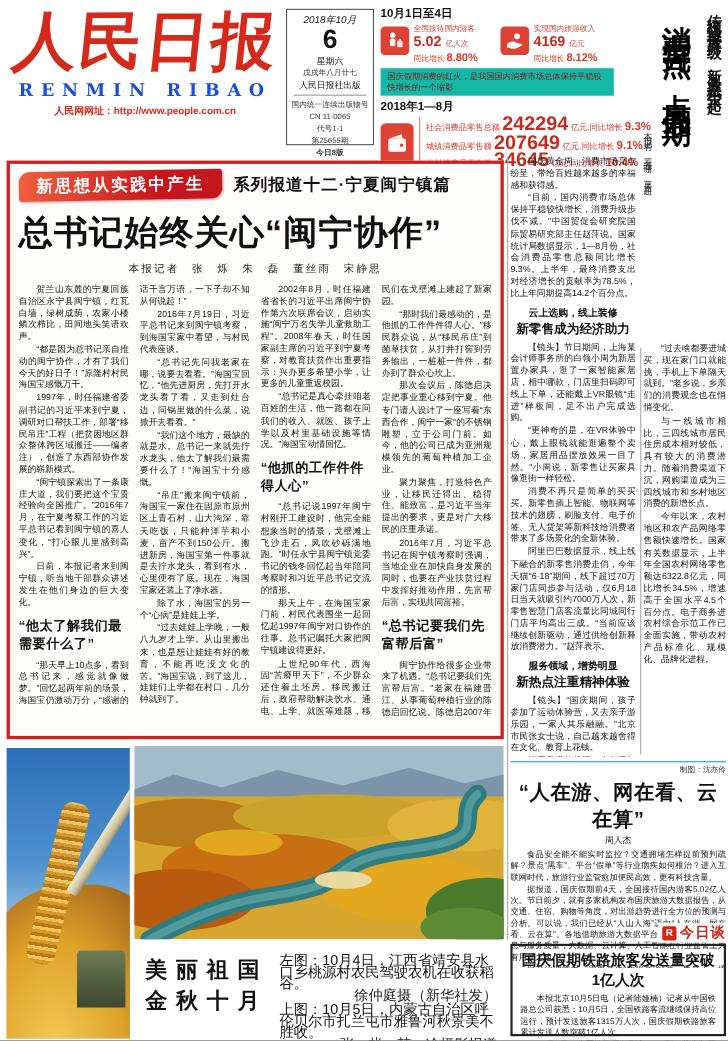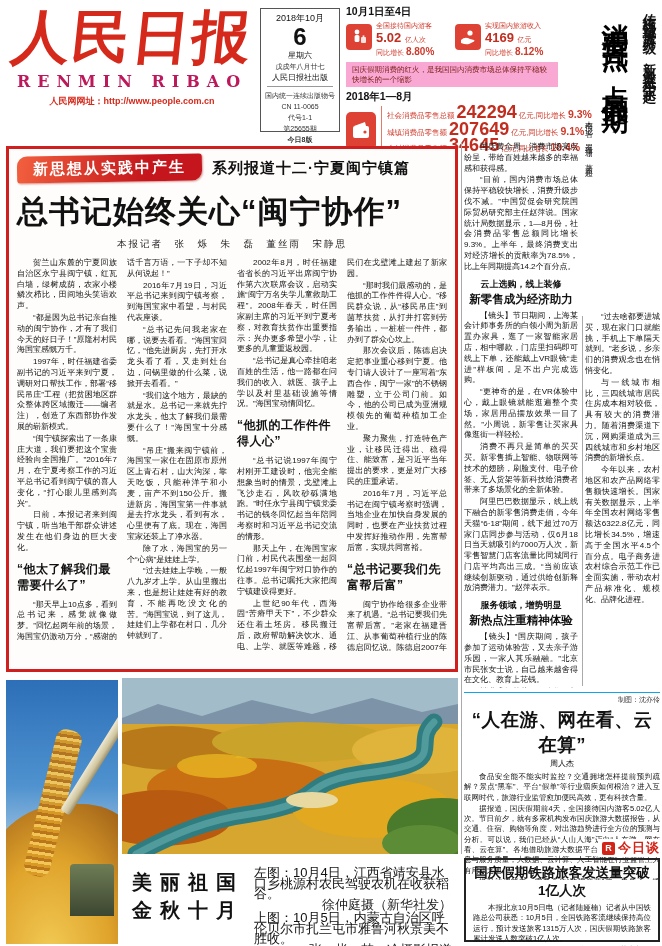--- a/index.html
+++ b/index.html
@@ -2,41 +2,41 @@
 <html><head>
 <meta charset="utf-8">
 <style>
   html,body{margin:0;padding:0;background:#e9e9e9;}
   .page{position:relative;width:662px;height:946px;background:#fff;margin:0 auto;overflow:hidden;
         font-family:"Liberation Sans",sans-serif;color:#111;border-bottom:2px solid #111;}
   
   .brand{position:absolute;left:6px;top:4px;width:252px;height:136px;text-align:center;}
   .brand-title{font-family:"DejaVu Serif",serif;font-weight:bold;color:#d5291b;font-size:58px;
                line-height:66px;letter-spacing:2px;transform:skewX(-6deg);}
-  .brand-latin{font-family:"DejaVu Serif",serif;color:#be185d;font-weight:bold;font-size:16px;letter-spacing:7px;margin-top:2px;}
+  .brand-latin{font-family:"DejaVu Serif",serif;color:#1d4ed8;font-weight:bold;font-size:16px;letter-spacing:7px;margin-top:2px;}
   .brand-site{color:#d5291b;font-size:9px;margin-top:4px;font-weight:bold;}
   .datebox{position:absolute;left:260px;top:8px;width:80px;height:124px;border:1px solid #555;
            text-align:center;font-size:8px;line-height:11px;padding-top:4px;box-sizing:border-box;}
-  .db-month{font-size:9px;}
+  .db-month{font-size:9px;font-style:italic;}
   .db-day{font-size:24px;font-weight:bold;line-height:26px;}
   .db-small{font-size:7px;color:#333;}
   .db-sep{border-top:1px solid #999;margin:3px 6px;}
   
   .info{position:absolute;left:346px;top:4px;width:212px;height:138px;font-size:7.5px;}
   .info-period{font-weight:bold;font-size:10.5px;margin:1px 0 2px;}
   .info-cards{display:flex;gap:6px;}
   .card{display:flex;gap:4px;width:103px;}
   .card-icon{width:26px;height:26px;background:#dd4234;border-radius:4px;flex:0 0 auto;
              display:flex;align-items:center;justify-content:center;margin-top:3px;}
   .card-label{color:#cf3a2b;font-size:7px;}
   .card-value{color:#c22d1f;font-weight:bold;font-size:13px;line-height:13px;}
   .card-unit{font-size:7px;font-weight:normal;color:#cf3a2b;}
   .card-growth{color:#cf3a2b;font-size:7px;}
   .card-growth b{font-size:10px;margin-top:44px;}
-  .info-note{background:#f9a8d4;color:#7a2017;padding:3px 6px;margin:4px 0 3px;line-height:9.5px;font-size:7.5px;}
+  .info-note{background:#14b8a6;color:#7a2017;padding:3px 6px;margin:4px 0 3px;line-height:9.5px;font-size:7.5px;}
   .retail{display:flex;gap:5px;align-items:center;}
   .retail-icon{width:30px;height:38px;background:#dd4234;border-radius:5px;flex:0 0 auto;
                display:flex;align-items:center;justify-content:center;}
   .retail-lines{border-left:1px solid #e57a66;padding-left:5px;}
   .retail-line{color:#cf3a2b;line-height:12.5px;white-space:nowrap;}
   .retail-line .rv{font-size:18px;font-weight:bold;color:#c22d1f;}
   .retail-line .rp{font-size:10.5px;font-weight:bold;}
   
   .vhead{position:absolute;left:560px;top:2px;width:100px;height:306px;display:flex;flex-direction:row;justify-content:flex-end;}
   .v-byline{writing-mode:vertical-rl;font-size:8px;color:#222;letter-spacing:3px;margin:112px 2px 0 0;height:170px;}

